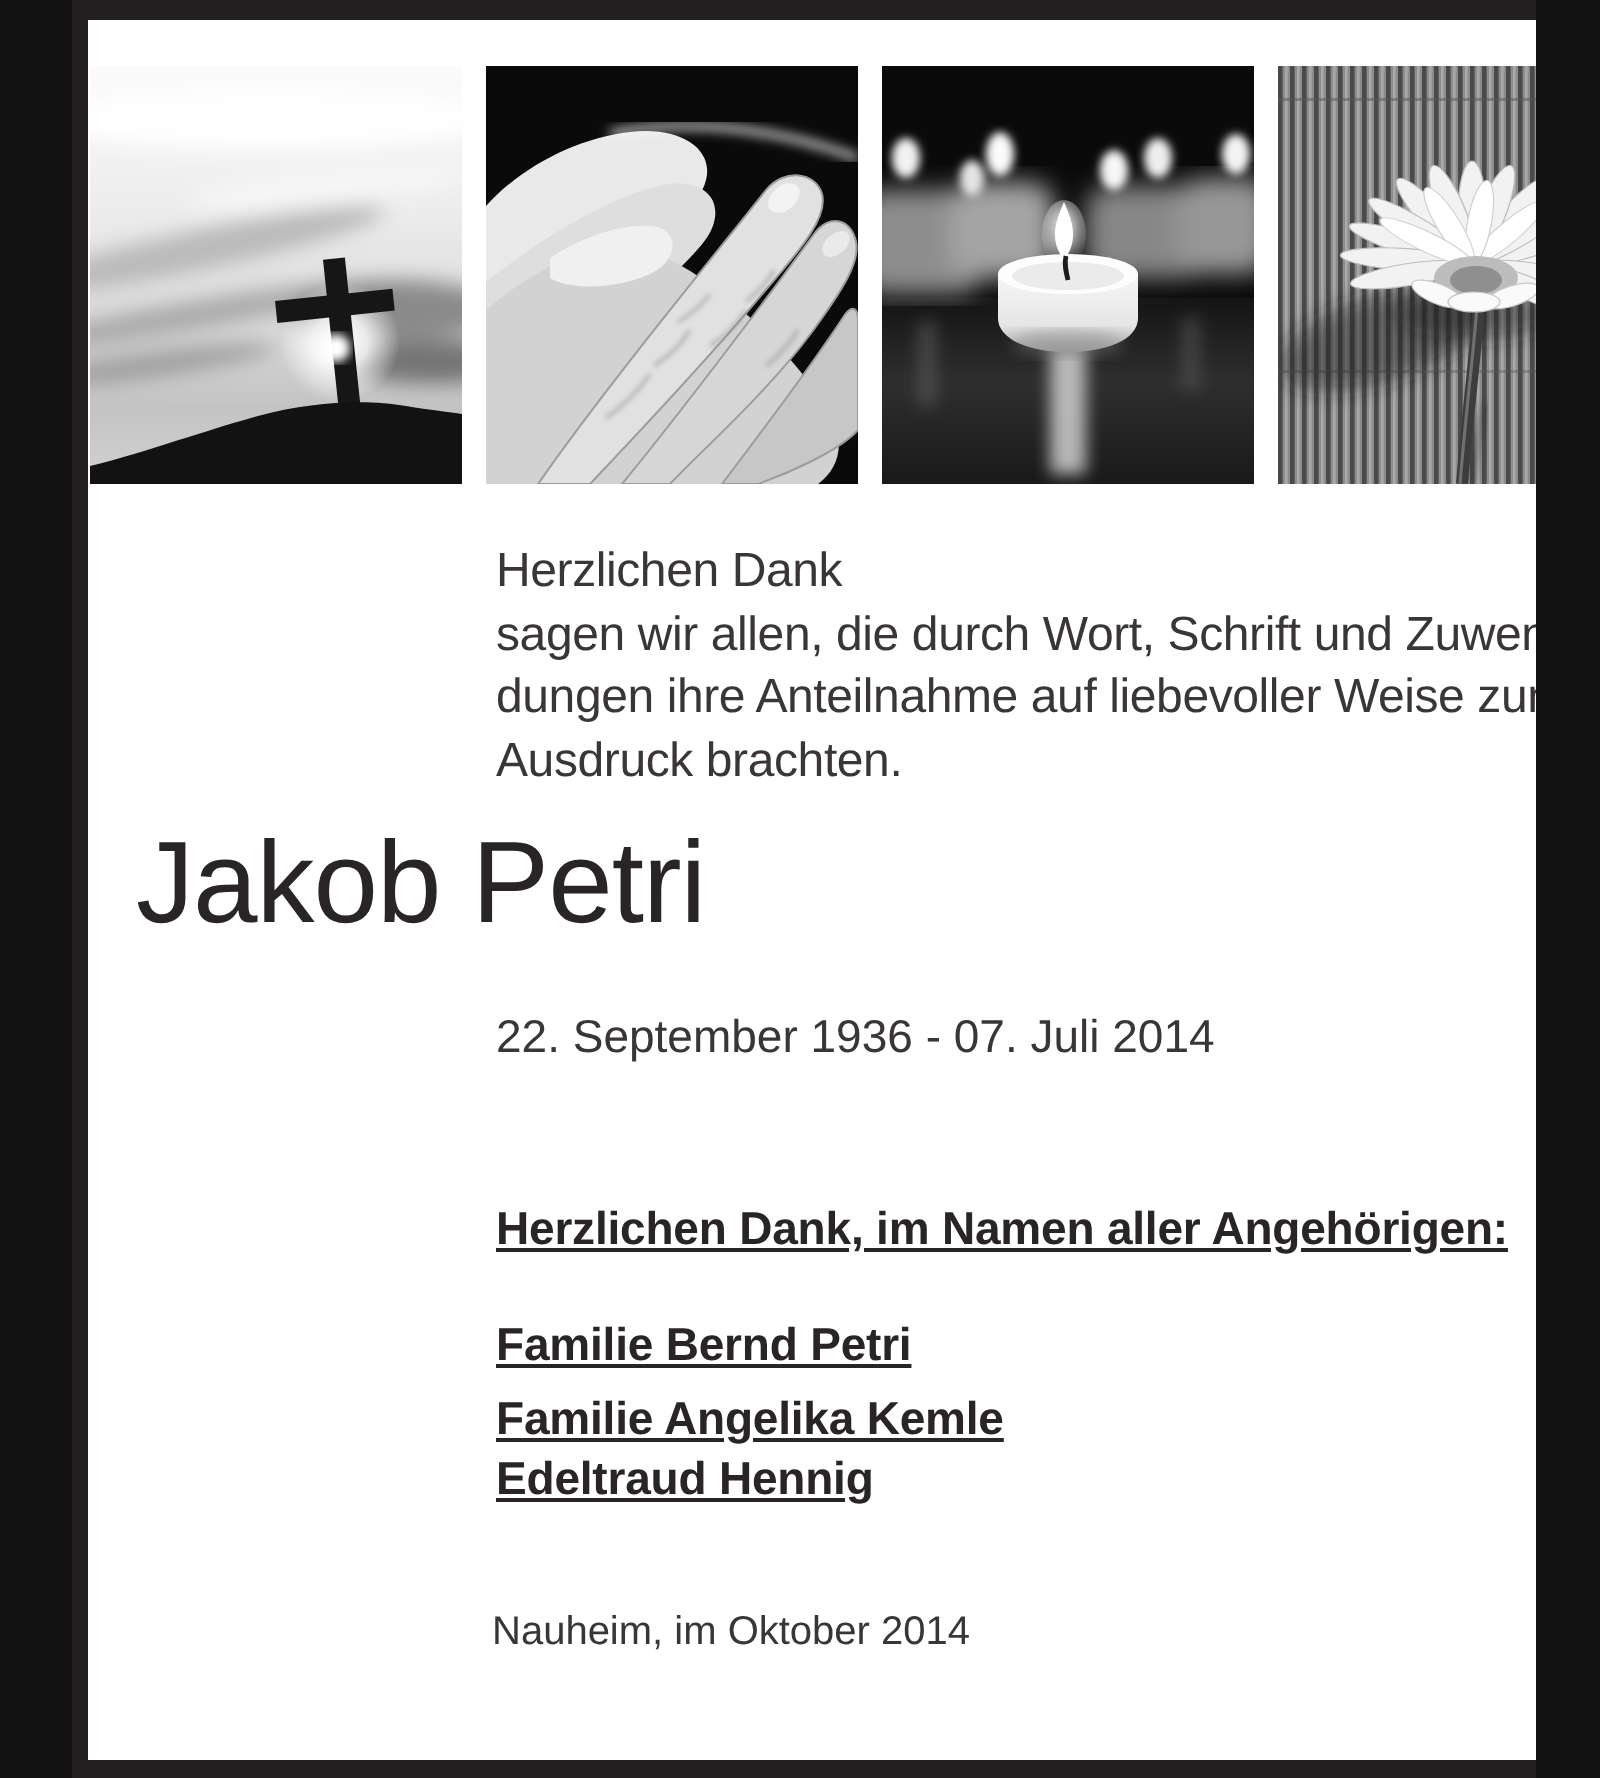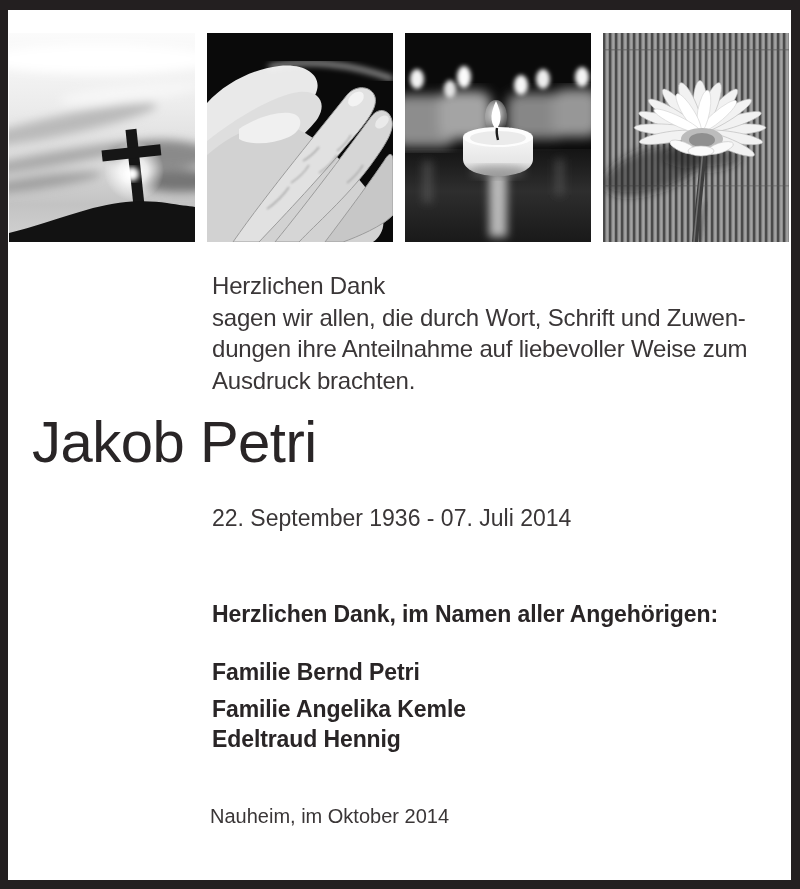--- a/index.html
+++ b/index.html
@@ -1,28 +1,28 @@
 <!DOCTYPE html>
 <html style="--frame: #231f20; --card: #ffffff; --ink: #3a3637; --ink-bold: #292526;"><head>
 <meta charset="utf-8">
 <style>
   :root{
     --frame:#231f20; --card:#ffffff; --ink:#3a3637; --ink-bold:#292526;
   }
   html,body{margin:0;padding:0;background:#111;}
-  .stage{position:relative;width:800px;height:889px;background:var(--frame);overflow:hidden;
-         font-family:"Liberation Sans","DejaVu Sans",sans-serif;}
+  .stage{position:relative;width:732px;height:889px;background:var(--frame);overflow:hidden;
+         font-family:"Liberation Sans","DejaVu Sans",sans-serif;margin-left:36px;}
   .card{position:absolute;left:8px;top:10px;width:783px;height:870px;background:var(--card);}
   .photos{position:absolute;left:1px;top:23px;display:flex;gap:12px;}
   .photo{width:186px;height:209px;display:block;}
   .txt{position:absolute;color:var(--ink);}
   .intro{left:204px;top:260px;font-size:24px;line-height:31.5px;letter-spacing:-0.2px;white-space:pre-line;width:580px;}
   .name{left:24px;top:403px;font-size:58px;font-weight:normal;letter-spacing:-0.5px;line-height:1;color:var(--ink-bold);}
   .dates{left:204px;top:495px;font-size:23px;line-height:1.2;}
-  .bold-line{font-weight:bold;font-size:23px;line-height:1.2;color:var(--ink-bold);letter-spacing:-0.1px;}
+  .bold-line{font-weight:bold;font-size:23px;line-height:1.2;color:var(--ink-bold);letter-spacing:-0.1px;text-decoration:underline;}
   .heading{left:204px;top:591px;}
   .mourner-1{left:204px;top:649px;}
   .mourner-2{left:204px;top:686px;}
   .mourner-3{left:204px;top:716px;}
   .place{left:202px;top:794px;font-size:20px;line-height:1.2;}
 </style>
 </head>
 <body>
 
 <div class="stage">

